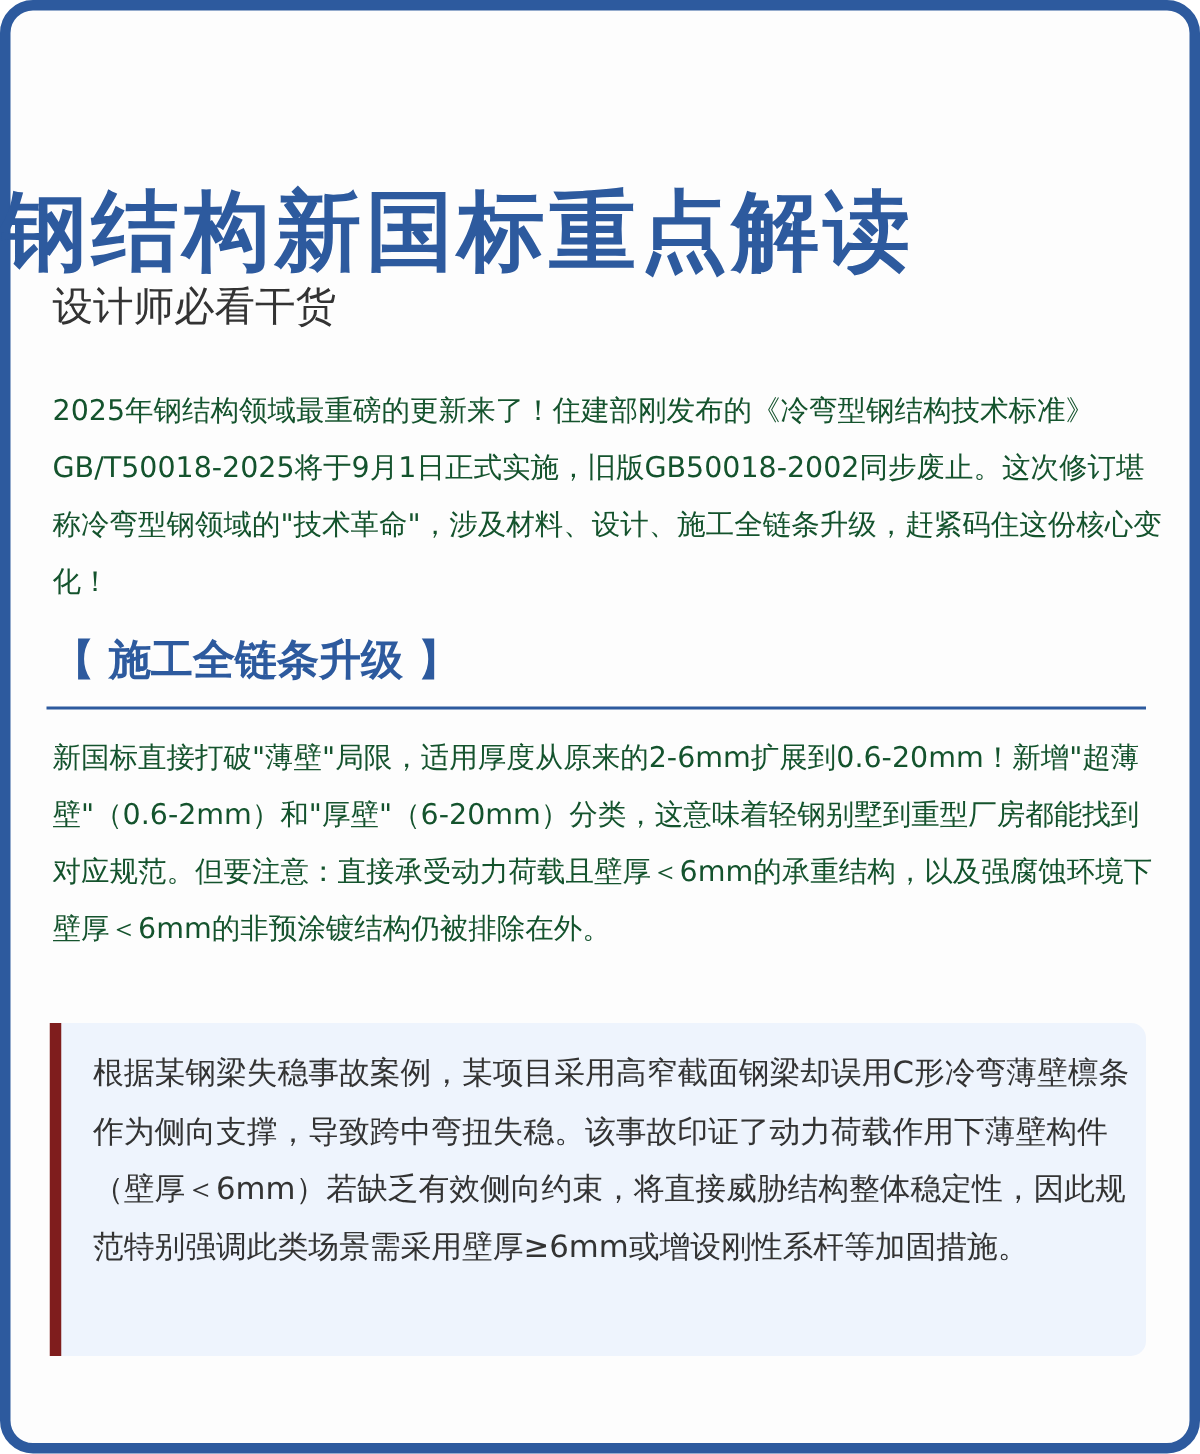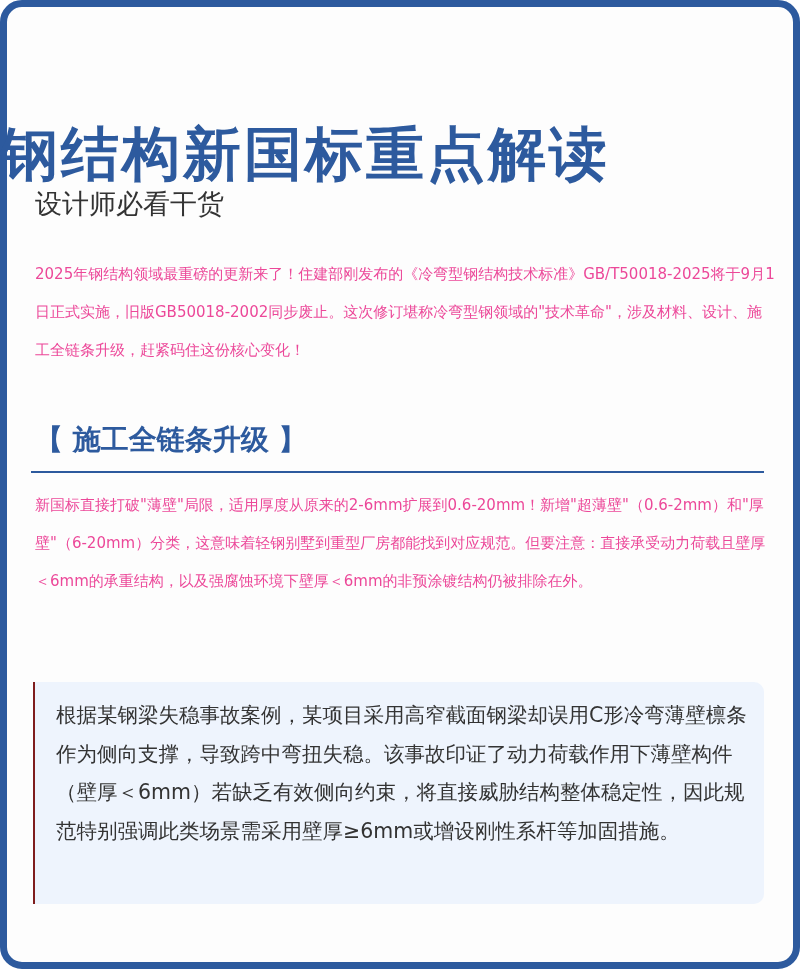--- a/index.html
+++ b/index.html
@@ -15,35 +15,35 @@
       color: #2D5A9E; letter-spacing: 3px;
       font-family: "DejaVu Sans", sans-serif;
       margin-top: 24px;
     }
     .subtitle {
       position: absolute; left: 35px; top: 186px;
       font-size: 27px; color: #333333;
     }
     .para {
       position: absolute; left: 35px; width: 740px;
-      font-size: 15px; line-height: 38px; color: #ec4899;
+      font-size: 19px; line-height: 38px; color: #14532d;
     }
     .para-intro { top: 255px; }
     .section-head {
       position: absolute; left: 35px; top: 421px;
       font-size: 28px; font-weight: bold; color: #2D5A9E;
     }
     .section-rule {
       position: absolute; left: 31px; width: 733px; top: 471px;
       height: 2px; background: #2D5A9E;
     }
     .para-scope { top: 486px; }
     .callout {
       position: absolute; left: 33px; top: 682px; width: 731px; height: 222px;
-      background: #EEF4FD; border-left: 2px solid #7f1d1d;
+      background: #EEF4FD; border-left: 8px solid #7f1d1d;
       border-radius: 0 10px 10px 0;
     }
     .callout-text {
       position: absolute; left: 21px; top: 14px; width: 700px;
       font-size: 20.5px; line-height: 38.5px; color: #333333;
     }
   </style>
 </head>
 <body>
 

